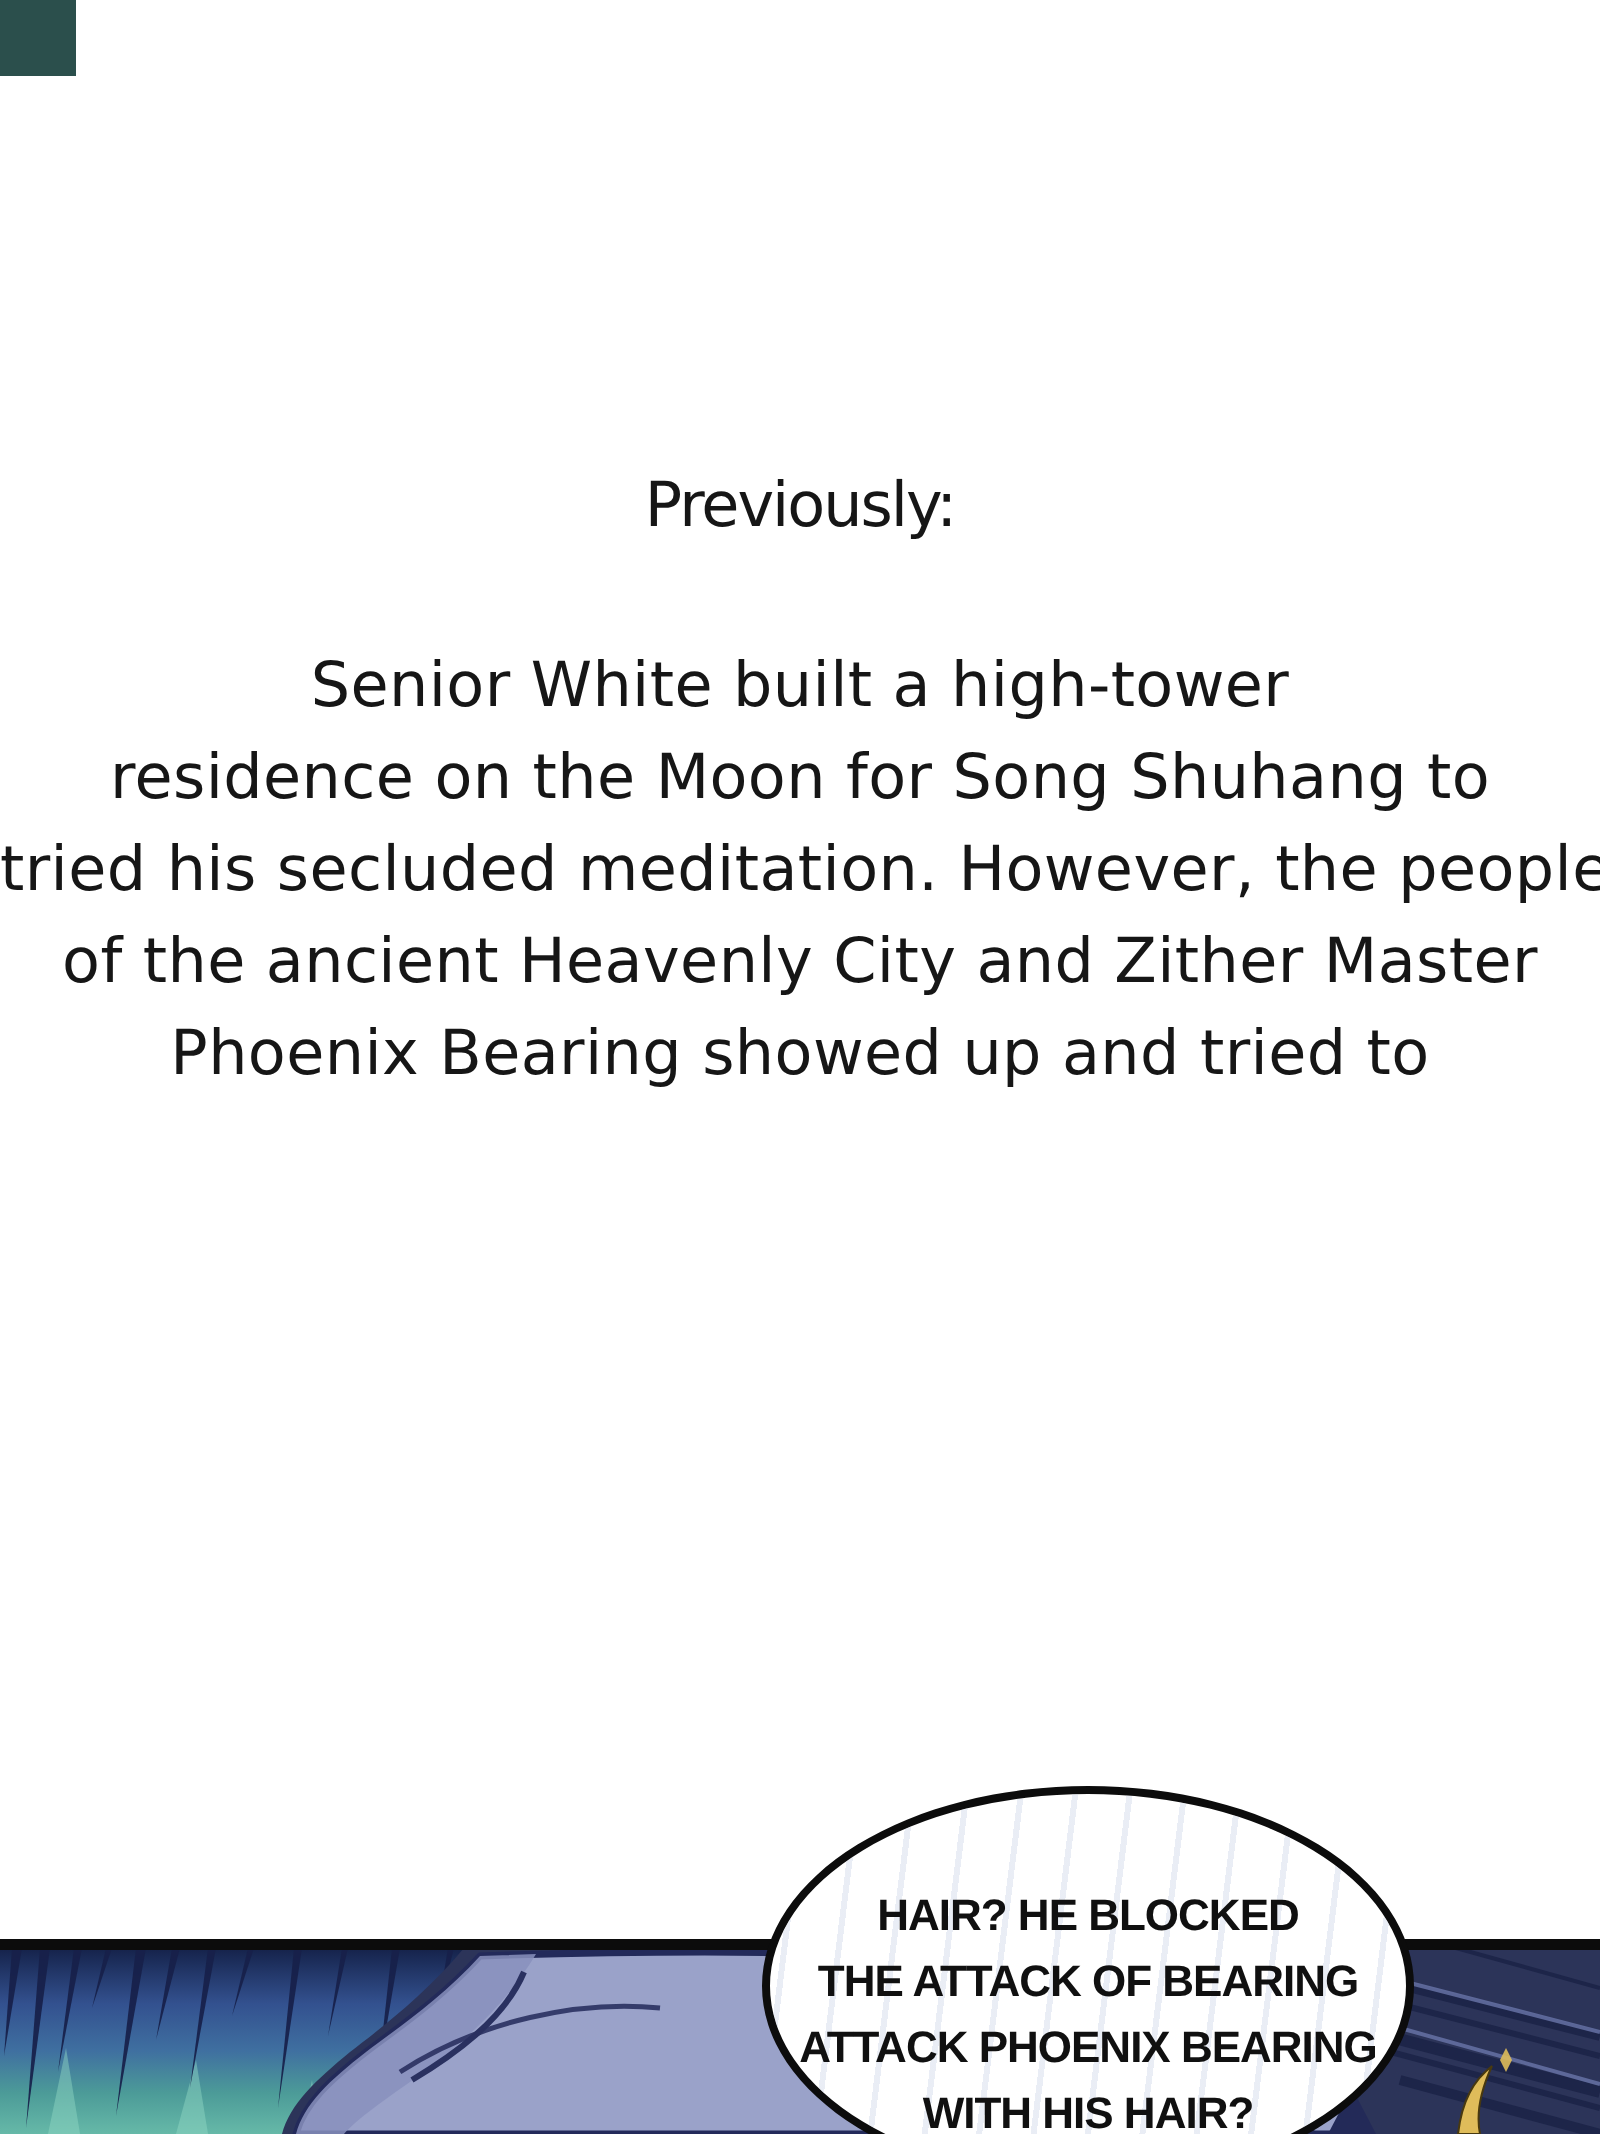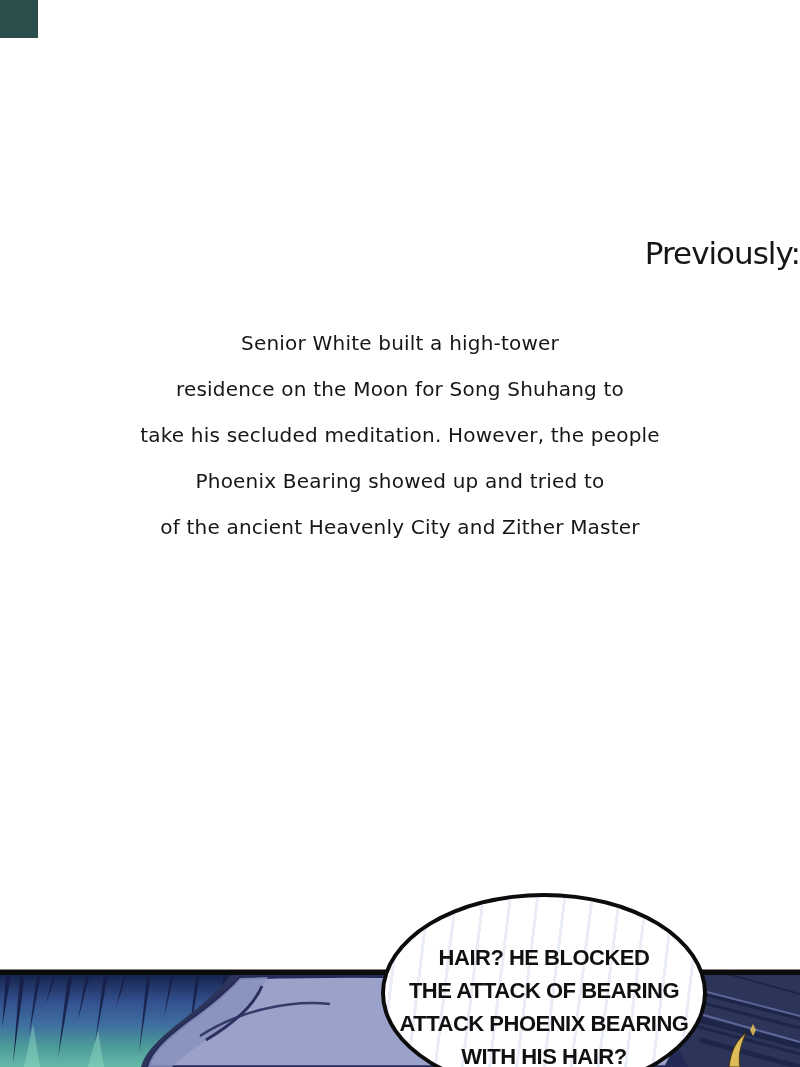--- a/index.html
+++ b/index.html
@@ -7,26 +7,26 @@
     position:relative;width:800px;height:1067px;margin:0 auto;
     background:#ffffff;overflow:hidden;
     font-family:"DejaVu Sans",sans-serif;color:var(--text-color,#161616);
   }
   .corner-tag{
     position:absolute;left:0;top:0;width:38px;height:38px;
     background:var(--corner-tag,#2b4f4c);
   }
   .previously{
     position:absolute;top:235px;left:0;width:100%;
-    text-align:right;font-size:31px;line-height:37px;
+    text-align:center;font-size:31px;line-height:37px;
     letter-spacing:-1px;font-weight:500;
   }
   .recap{
     position:absolute;top:320px;left:0;width:100%;
-    text-align:center;font-size:20px;line-height:46px;
+    text-align:center;font-size:31px;line-height:46px;
     letter-spacing:0.2px;font-weight:500;white-space:nowrap;
   }
   .panel{position:absolute;left:0;top:966px;width:800px;height:101px;display:block;z-index:2;}
   .bubble{
     position:absolute;left:381px;top:893px;width:326px;height:200px;
     box-sizing:border-box;border:4px solid #0c0c0c;border-radius:50%;
     background:#ffffff;z-index:3;overflow:hidden;
   }
   .bubble-glare{
     position:absolute;inset:0;border-radius:50%;
@@ -49,23 +49,23 @@
 
 <div class="page">
 
   <div class="corner-tag"></div>
 
   <div class="previously">Previously:</div>
 
   <div class="recap">
     <div class="recap-line">Senior White built a high-tower</div>
     <div class="recap-line">residence on the Moon for Song Shuhang to</div>
-    <div class="recap-line">take his secluded meditation. However, the people</div>
+    <div class="recap-line">tried his secluded meditation. However, the people</div>
+    <div class="recap-line">of the ancient Heavenly City and Zither Master</div>
     <div class="recap-line">Phoenix Bearing showed up and tried to</div>
-    <div class="recap-line">of the ancient Heavenly City and Zither Master</div>
   </div>
 
   <svg class="panel" viewBox="0 0 800 101" aria-hidden="true">
     <defs>
       <linearGradient id="bgGrad" x1="0" y1="0" x2="0" y2="1">
         <stop offset="0" stop-color="var(--panel-navy-deep,#15224a)"></stop>
         <stop offset="0.3" stop-color="var(--panel-blue,#33518f)"></stop>
         <stop offset="0.55" stop-color="#3f6fa0"></stop>
         <stop offset="0.78" stop-color="var(--panel-teal,#4c9b98)"></stop>
         <stop offset="1" stop-color="var(--panel-teal-light,#66b9a8)"></stop>

